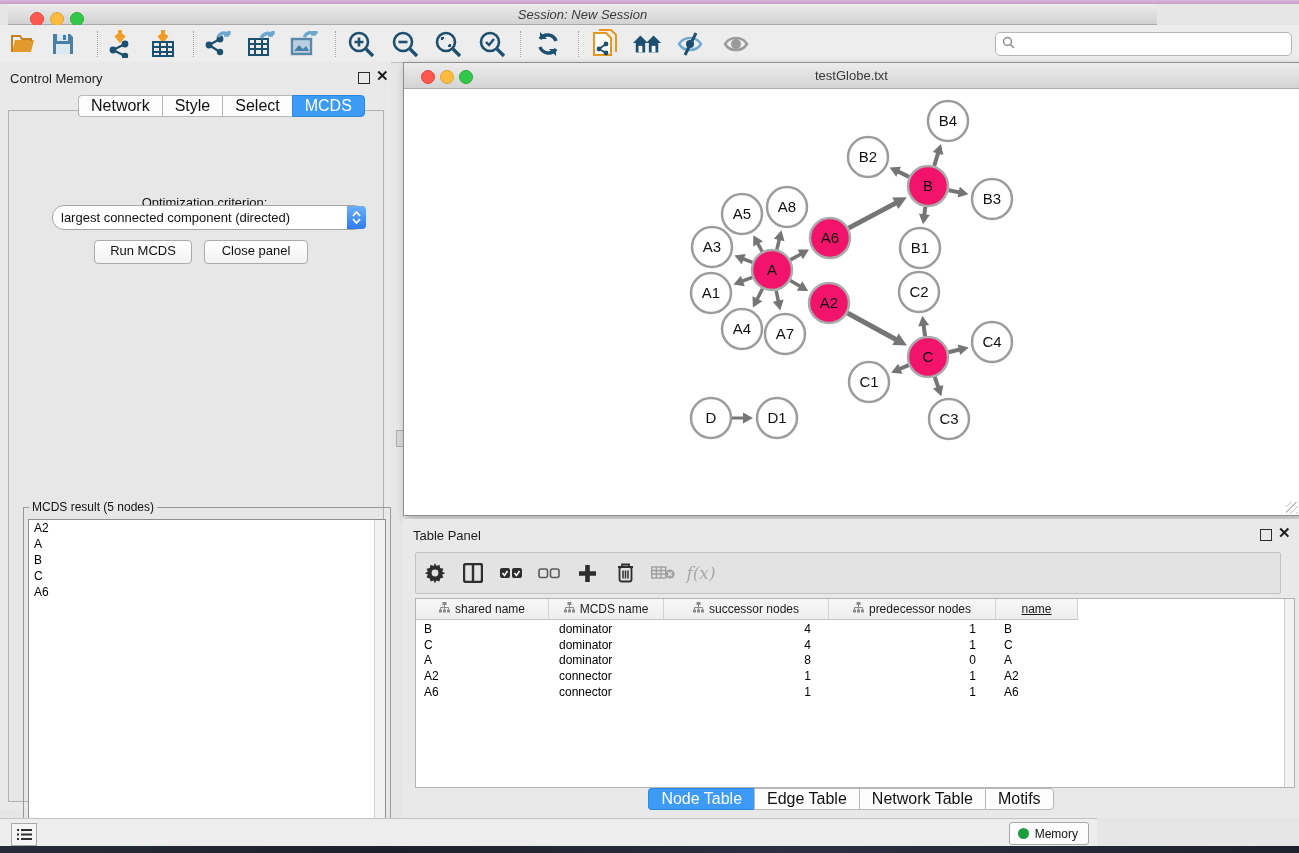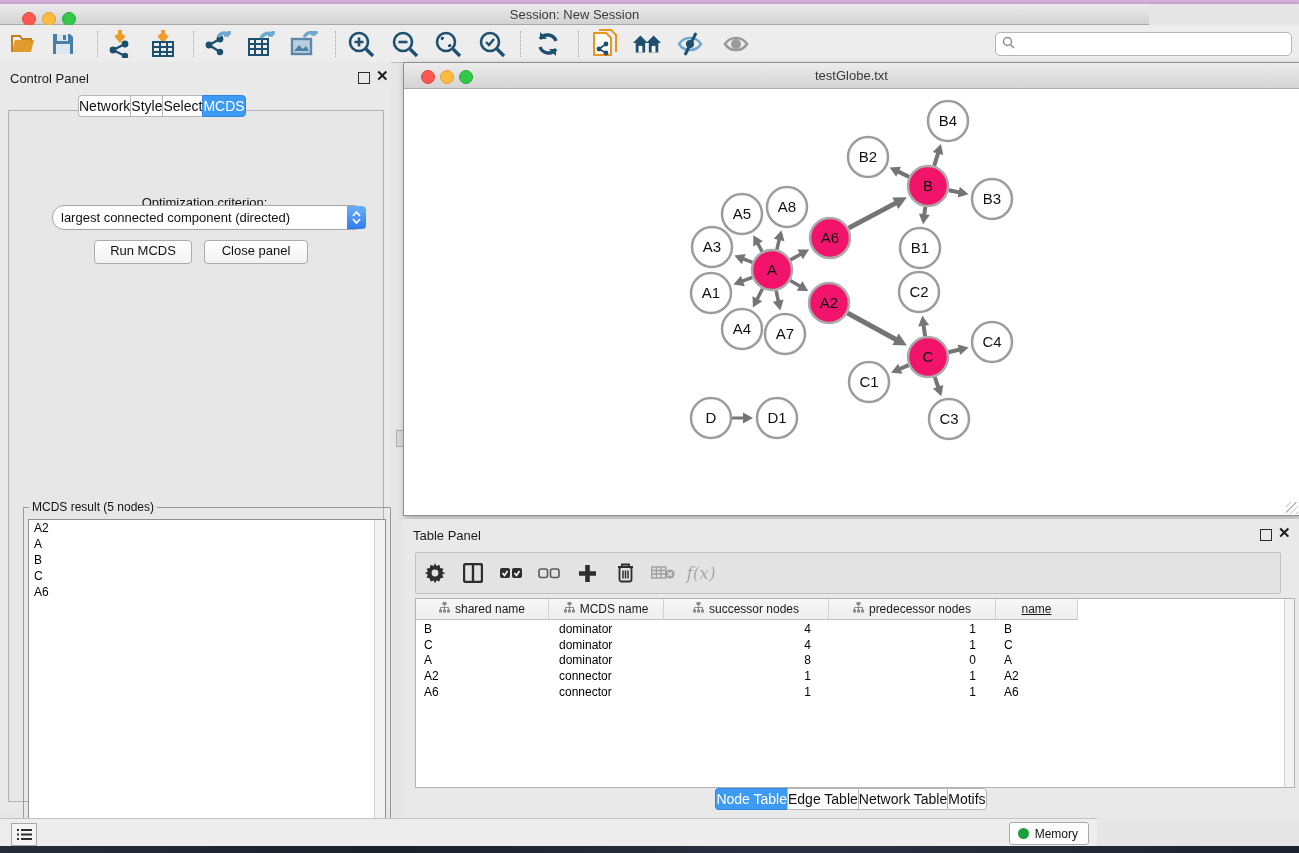--- a/index.html
+++ b/index.html
@@ -1,39 +1,39 @@
 <!DOCTYPE html>
 <html><head>
 <meta charset="utf-8">
 <style>
   html,body{margin:0;padding:0;}
   body{width:1299px;height:853px;overflow:hidden;font-family:"Liberation Sans",sans-serif;background:#e6e6e6;position:relative;}
   .abs{position:absolute;}
   
   .top-strip{left:0;top:0;width:1299px;height:4px;background:linear-gradient(#d9b3da,#c79fc9);}
-  .titlebar{left:0;top:4px;width:1149px;height:20px;background:linear-gradient(#ececec,#d2d2d2);border-bottom:1px solid #a9a9a9;}
+  .titlebar{left:8px;top:4px;width:1149px;height:20px;background:linear-gradient(#ececec,#d2d2d2);border-bottom:1px solid #a9a9a9;font-style:italic;}
   .tl{position:absolute;top:8px;width:12px;height:12px;border-radius:50%;}
   .tl.r{background:#fc5850;border:1px solid #e0443e;}
   .tl.y{background:#fdbc40;border:1px solid #dfa133;}
   .tl.g{background:#34c84a;border:1px solid #26a934;}
   .win-title{position:absolute;top:3px;width:100%;text-align:center;font-size:13px;color:#3a3a3a;}
   .toolbar{left:0;top:25px;width:1299px;height:37px;background:#ededed;border-bottom:1px solid #bfbfbf;}
   .tb-ico{position:absolute;top:4px;width:30px;height:30px;display:flex;align-items:center;justify-content:center;cursor:default;}
   .tb-sep{position:absolute;top:6px;height:26px;border-left:1px dotted #a6a6a6;}
   .searchbox{position:absolute;left:995px;top:7px;width:295px;height:22px;background:#fff;border:1px solid #b5b5b5;border-radius:5px;display:flex;align-items:center;}
   .searchbox input{border:none;outline:none;flex:1;font-size:12px;background:transparent;font-family:"Liberation Sans",sans-serif;}
   .mag{margin:0 4px 0 6px;}
   
   .cpanel{left:0;top:62px;width:391px;height:748px;background:#e9e9e9;}
   .panel-title{position:absolute;left:10px;top:9px;font-size:13px;color:#1c1c1c;}
   .float-btn{position:absolute;width:10px;height:10px;border:1.5px solid #2b2b2b;top:10px;}
   .close-btn{position:absolute;top:4px;font-size:15px;font-weight:bold;color:#1c1c1c;line-height:20px;}
   .cp-box{position:absolute;left:8px;top:48px;width:374px;height:690px;border:1px solid #b2b2b2;background:#e7e7e7;}
   .tabrow{position:absolute;left:78px;top:33px;display:flex;z-index:3;}
-  .tab{height:20px;line-height:20px;padding:0 0;font-size:14px;background:#fdfdfd;border:1px solid #b7b7b7;border-right:none;color:#111;text-align:center;}
+  .tab{height:20px;line-height:20px;padding:0 12px;font-size:16px;background:#fdfdfd;border:1px solid #b7b7b7;border-right:none;color:#111;text-align:center;}
   .tab:first-child{border-radius:4px 0 0 4px;}
   .tab:last-child{border-radius:0 4px 4px 0;border-right:1px solid #b7b7b7;}
   .tab.active{background:#3d9af5;color:#fff;border-color:#2f87e0;}
   .opt-label{position:absolute;left:0;top:84px;width:391px;text-align:center;font-size:13px;color:#111;}
   .dropdown{position:absolute;left:43px;top:94px;width:312px;height:23px;background:#fff;border:1px solid #a5a5a5;border-radius:12px;display:flex;align-items:center;}
   .dropdown .dd-text{flex:1;font-size:13px;padding-left:8px;color:#111;white-space:nowrap;overflow:hidden;}
   .dd-spin{width:19px;height:23px;margin-right:-1px;border-radius:0 4px 4px 0;background:linear-gradient(#6aaef9,#2f7cf0);display:flex;flex-direction:column;align-items:center;justify-content:center;gap:1px;}
   .dd-spin svg{display:block;}
   .cp-btn{position:absolute;height:22px;background:linear-gradient(#ffffff,#f2f2f2);border:1px solid #ababab;border-radius:4px;font-size:13px;color:#111;text-align:center;line-height:20px;}
   .fieldset{position:absolute;left:14px;top:396px;width:366px;height:339px;border:1px solid #9a9a9a;}
@@ -215,21 +215,21 @@
     <span class="mag">
       <svg width="13" height="13" viewBox="0 0 13 13">
           <circle cx="5.5" cy="5.5" r="4" stroke="#8d8d8d" stroke-width="1.5" fill="none"></circle>
           <path d="M8.5 8.5 L12 12" stroke="#8d8d8d" stroke-width="1.5"></path>
         </svg></span>
     <input value="" style="">
   </div>
 </div>
 
 <div class="abs cpanel">
-  <span class="panel-title">Control Panel</span>
+  <span class="panel-title">Control Memory</span>
   <span class="float-btn" style="left:358px"></span>
   <span class="close-btn" style="left:376px">✕</span>
   <div class="tabrow" id="cp-tabs">
       <div class="tab">Network</div>
       <div class="tab">Style</div>
       <div class="tab">Select</div>
       <div class="tab active">MCDS</div>
     </div>
   <div class="cp-box">
     <div class="opt-label">Optimization criterion:</div>

